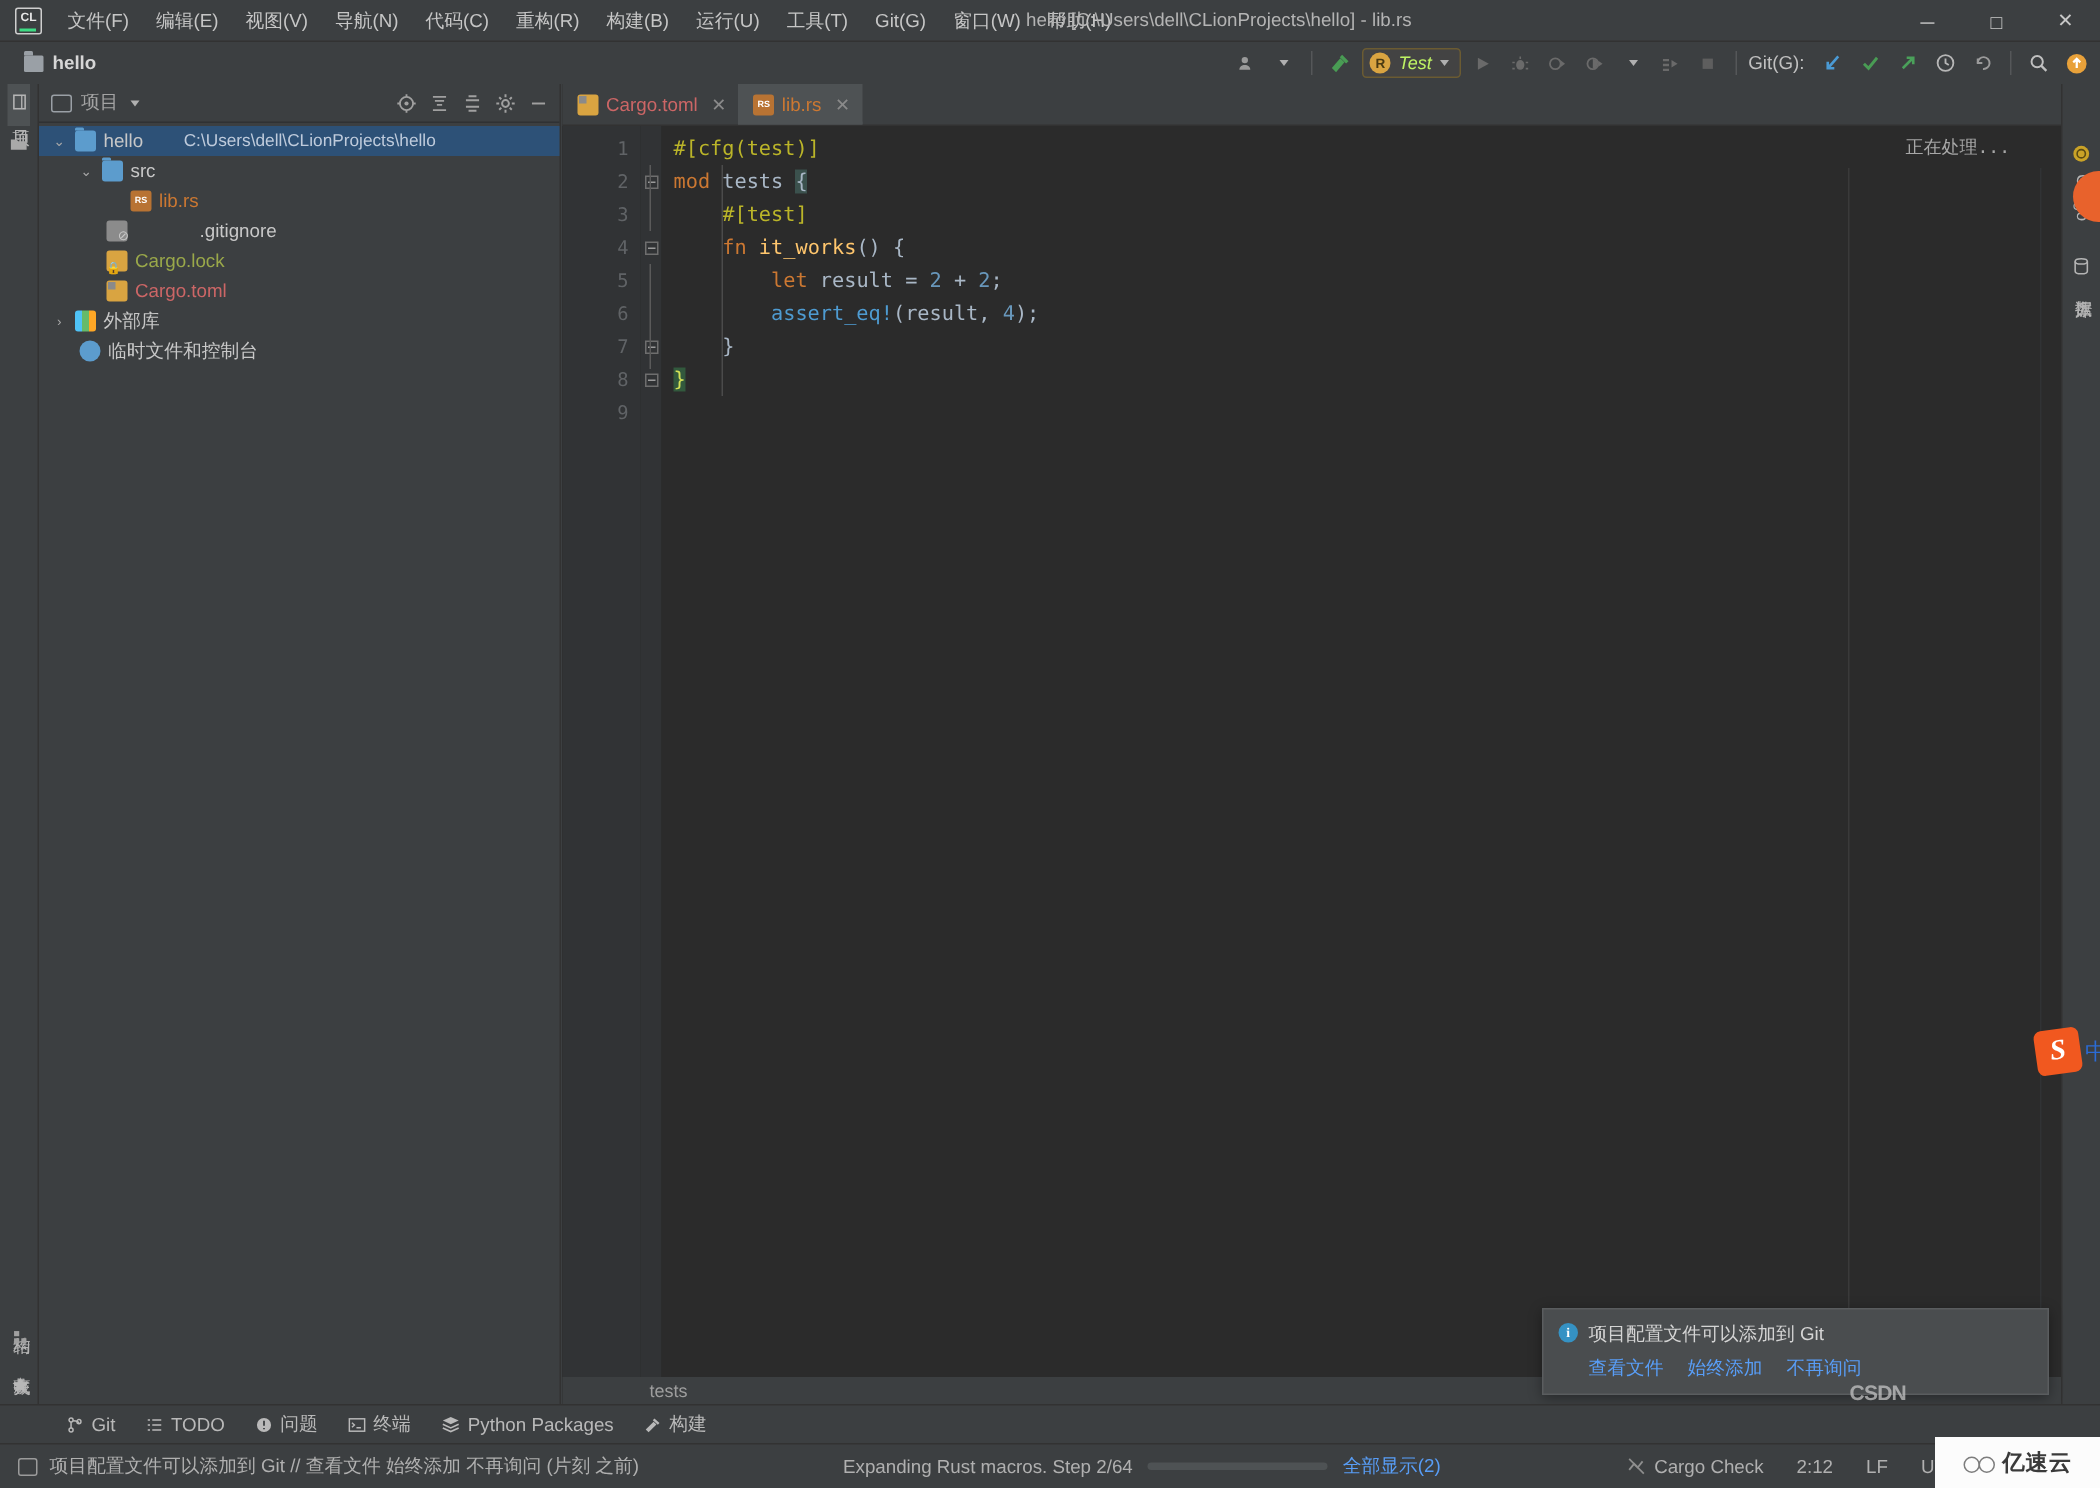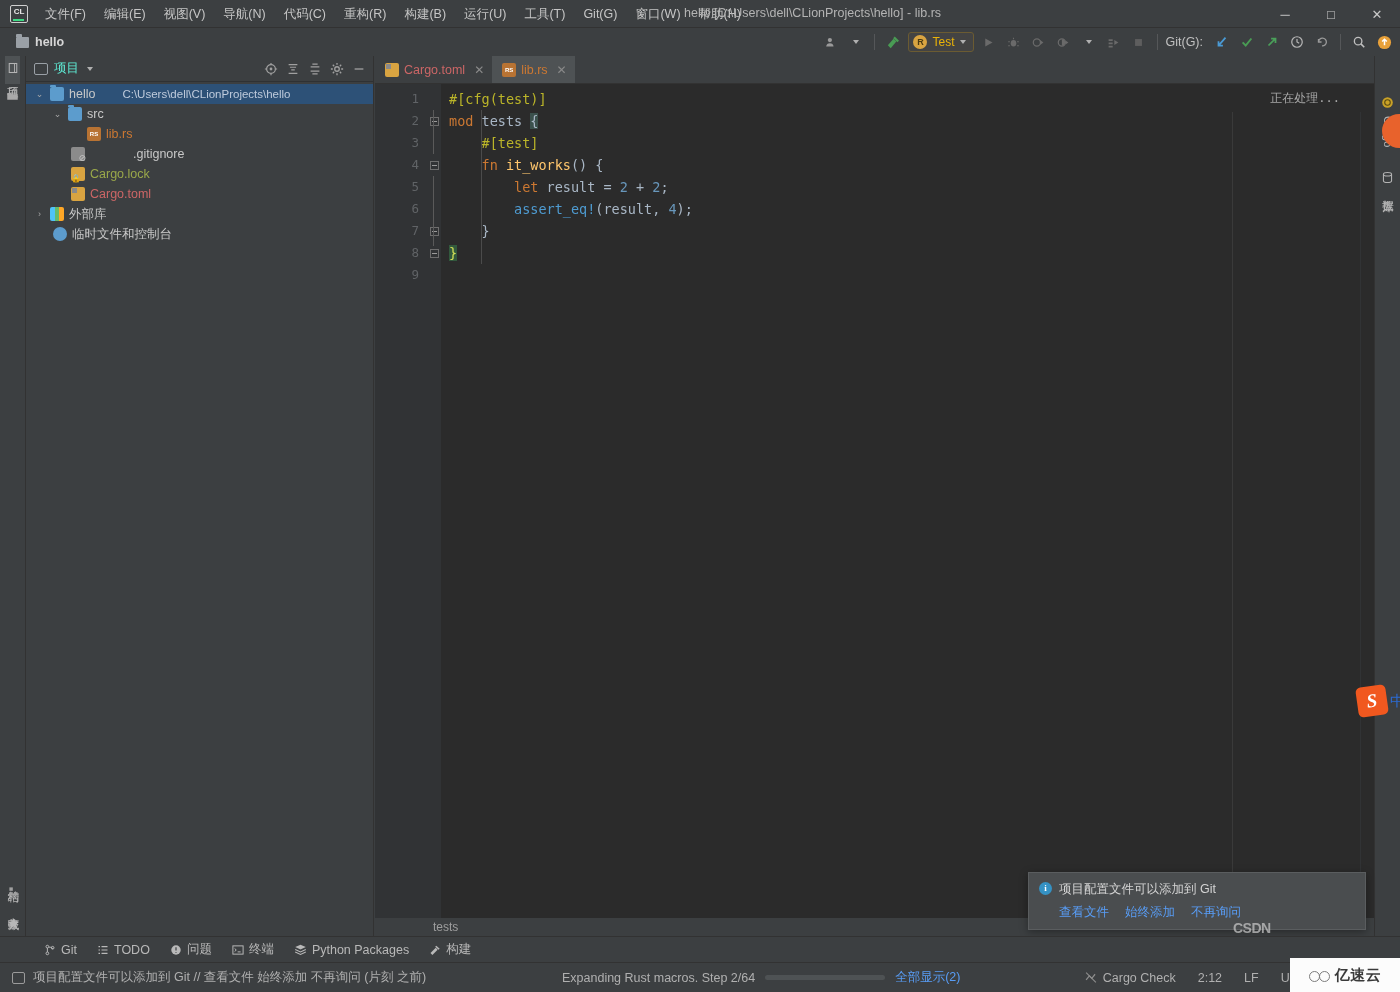--- a/index.html
+++ b/index.html
@@ -81,21 +81,21 @@
     padding: 0 7px 0 4px; margin: 0 2px;
   }
   .rust-ico {
     width: 14px; height: 14px; border-radius: 50%; background: #d9a441;
     position: relative; flex: none;
   }
   .rust-ico::after {
     content: "R"; position: absolute; inset: 0; text-align: center; line-height: 14px;
     font-size: 9px; font-weight: bold; color: #4a3a12;
   }
-  .run-cfg-label { font-size: 12px; color: #eab308; }
+  .run-cfg-label { font-size: 12px; color: #bef264; font-style: italic; }
   .caret { width: 0; height: 0; border-left: 3.5px solid transparent;
            border-right: 3.5px solid transparent; border-top: 4px solid #b0b0b0; }
   .git-label { font-size: 12.5px; color: #c0c0c0; margin: 0 6px 0 2px; }
 
   
   .rail-l {
     position: absolute; left: 0; top: 56px; width: 26px; height: 880px;
     background: #3c3f41; border-right: 1px solid #323232;
   }
   .rail-r {
@@ -112,21 +112,21 @@
 
   
   .proj {
     position: absolute; left: 26px; top: 56px; width: 348px; height: 880px;
     background: #3c3f41; border-right: 1px solid #323232;
   }
   .proj-head {
     height: 26px; display: flex; align-items: center; padding: 0 4px 0 8px;
     border-bottom: 1px solid #2f3133;
   }
-  .proj-title { font-size: 12.5px; color: #5eead4; margin-left: 6px; }
+  .proj-title { font-size: 12.5px; color: #a3a3a3; margin-left: 6px; }
   .proj-head-ico {
     width: 14px; height: 12px; border: 1.5px solid #9aa0a6; border-radius: 2px; flex: none;
   }
   .proj-tools { margin-left: auto; display: flex; align-items: center; gap: 2px; }
   .ptool {
     width: 20px; height: 20px; display: flex; align-items: center; justify-content: center;
     color: #a0a0a0; border-radius: 3px;
   }
 
   .tree { padding-top: 2px; font-size: 12.5px; }

